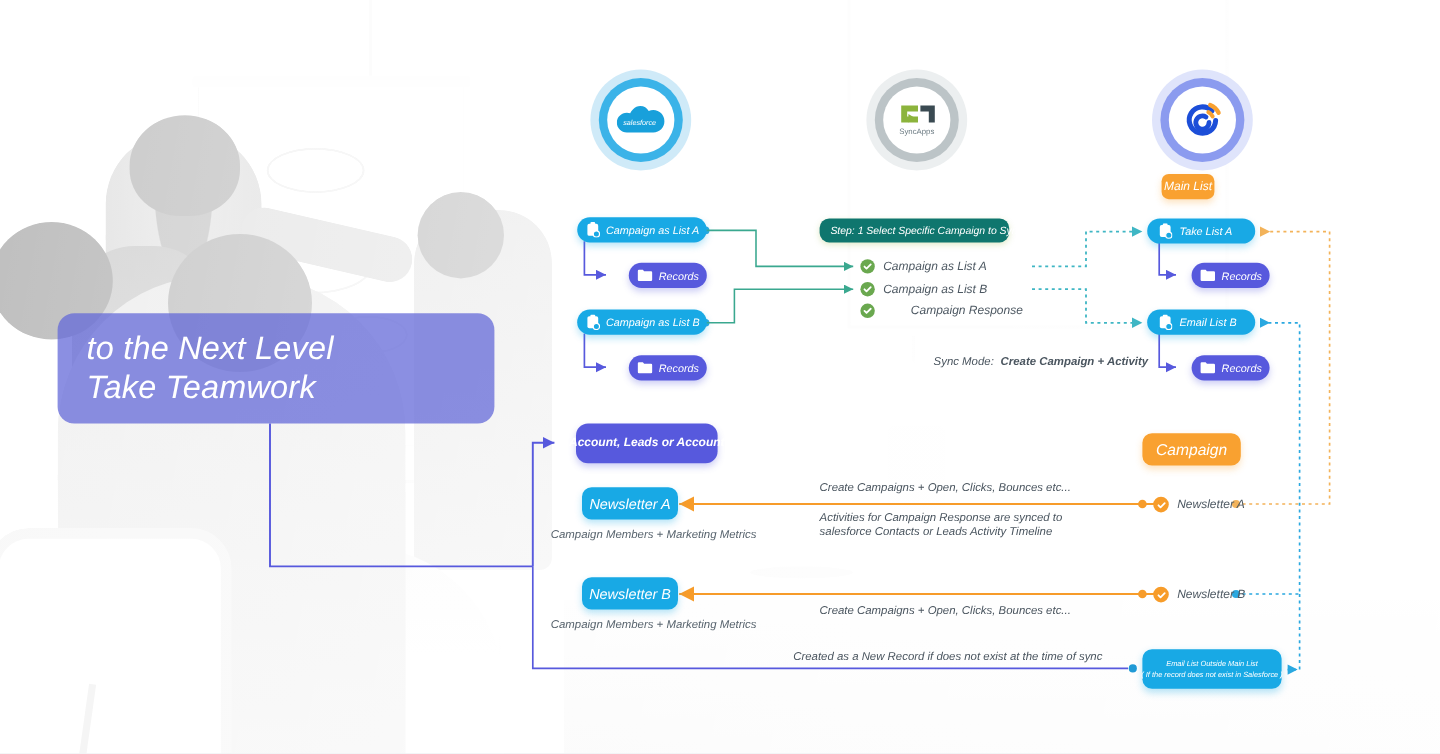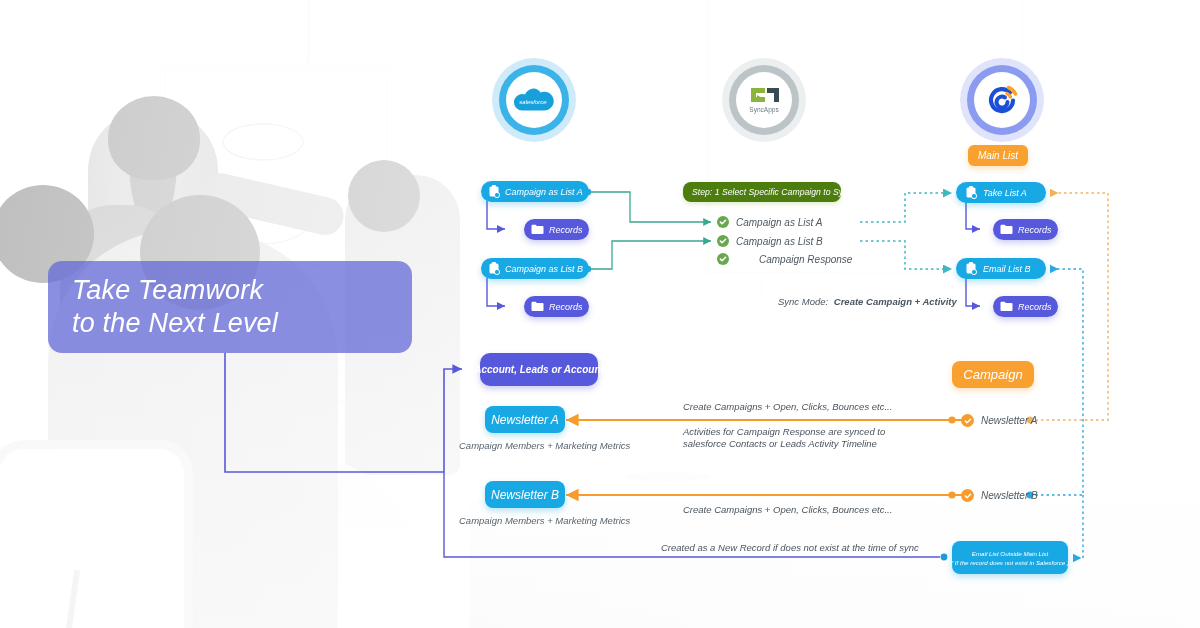--- a/index.html
+++ b/index.html
@@ -70,21 +70,21 @@
   
   #wires{position:absolute;inset:0;}
 
   
   .node{position:absolute;display:flex;align-items:center;border-radius:18px;
         font-style:italic;color:#fff;white-space:nowrap;box-sizing:border-box;}
   .node .ic{display:inline-flex;align-items:center;justify-content:center;flex:0 0 auto;}
   .blue{background:#18a9e5;box-shadow:0 3px 6px rgba(24,169,229,.30);}
   .purple{background:#5759dd;box-shadow:0 3px 6px rgba(87,89,221,.30);margin-left:16px;}
   .orange{background:#f9a130;box-shadow:0 3px 6px rgba(249,161,48,.30);}
-  .olive{background:#4d7c0f;box-shadow:0 2px 5px rgba(147,180,65,.28);align-items:center;}
+  .olive{background:#0f766e;box-shadow:0 2px 5px rgba(147,180,65,.28);align-items:center;}
 
   .lbl{font-style:italic;color:#58646e;font-size:9.5px;position:absolute;white-space:nowrap;}
   .mid-txt{position:absolute;font-style:italic;color:#4a555f;font-size:9.5px;line-height:12px;white-space:nowrap;}
 
   .check{width:12px;height:12px;border-radius:50%;display:inline-flex;align-items:center;
          justify-content:center;flex:0 0 auto;}
   .check svg{display:block;}
 
   .ring{position:absolute;border-radius:50%;display:flex;align-items:center;justify-content:center;}
 
@@ -186,22 +186,22 @@
     <circle cx="1030" cy="420" r="3.4" fill="#f3b35a"></circle>
     <path d="M1030,420 L1108,420 L1108,193 L1050,193" fill="none" stroke="#f3b35a" stroke-width="1.4" stroke-dasharray="2.5,3" marker-end="url(#ar-dashorange)"></path>
 
     <circle cx="1030" cy="495" r="3.4" fill="#2aa8e0"></circle>
     <path d="M1030,495 L1083,495 L1083,269 L1050,269" fill="none" stroke="#2aa8e0" stroke-width="1.4" stroke-dasharray="2.5,3" marker-end="url(#ar-dashblue)"></path>
 
     <path d="M1083,495 L1083,558 L1073,558" fill="none" stroke="#2aa8e0" stroke-width="1.4" stroke-dasharray="2.5,3" marker-end="url(#ar-dashblue)"></path>
   </svg>
 
   <div id="headline">
+    <div class="l">to the Next Level</div>
     <div class="l">Take Teamwork</div>
-    <div class="l">to the Next Level</div>
   </div>
 
   <div class="ring" style="left:492px;top:58px;width:84px;height:84px;background:#cfeaf8;">
     <div class="ring" style="width:70px;height:70px;background:#3bb3e8;">
       <div class="ring" style="width:56px;height:56px;background:#ffffff;">
         <svg width="40" height="26" viewBox="0 0 40 26">
           <path d="M15 4.2c1.6-1.7 3.8-2.7 6.3-2.7 3.3 0 6.1 1.8 7.6 4.5 1.3-.6 2.7-.9 4.2-.9 5.6 0 10.1 4.6 10.1 10.2S38.7 25.5 33.1 25.5H9.1C4.1 25.5 0 21.5 0 16.5s4.1-9 9.1-9c1.1 0 2.1.2 3.1.5.6-1.5 1.6-2.8 2.8-3.8z" fill="#18a0db" transform="scale(.92)"></path>
           <text x="19" y="17" font-family="'Liberation Sans', sans-serif" font-size="6" fill="#ffffff" text-anchor="middle" font-style="italic">salesforce</text>
         </svg>
       </div>
@@ -227,21 +227,21 @@
         <svg width="34" height="34" viewBox="0 0 34 34">
           <path d="M25 9.5 A11 11 0 1 0 28 17.5" fill="none" stroke="#1c4ed8" stroke-width="4.2" stroke-linecap="round"></path>
           <path d="M20 14.5 A5.5 5.5 0 1 0 22.5 19" fill="none" stroke="#1c4ed8" stroke-width="4" stroke-linecap="round"></path>
           <path d="M23.5 4.5 A13 13 0 0 1 30.5 11" fill="none" stroke="#f9a130" stroke-width="3.6" stroke-linecap="round"></path>
           <path d="M22 10.5 A7.5 7.5 0 0 1 25.5 14" fill="none" stroke="#f9a130" stroke-width="3.4" stroke-linecap="round"></path>
         </svg>
       </div>
     </div>
   </div>
 
-  <div class="node orange" style="left:968px;top:145px;width:60px;height:21px;justify-content:center;font-size:10px;border-radius:6px;">
+  <div class="node orange" style="left:968px;top:145px;width:44px;height:21px;justify-content:center;font-size:10px;border-radius:6px;">
     <span>Main List</span>
   </div>
 
   <div class="node orange" style="left:952px;top:361px;width:82px;height:27px;justify-content:center;font-size:13px;border-radius:8px;">
     <span>Campaign</span>
   </div>
 
   <div class="node blue" style="left:481px;top:181px;width:108px;height:21px;padding-left:7px;gap:5px;font-size:9px;">
     <span class="ic">
       <svg width="12" height="13" viewBox="0 0 12 13">

